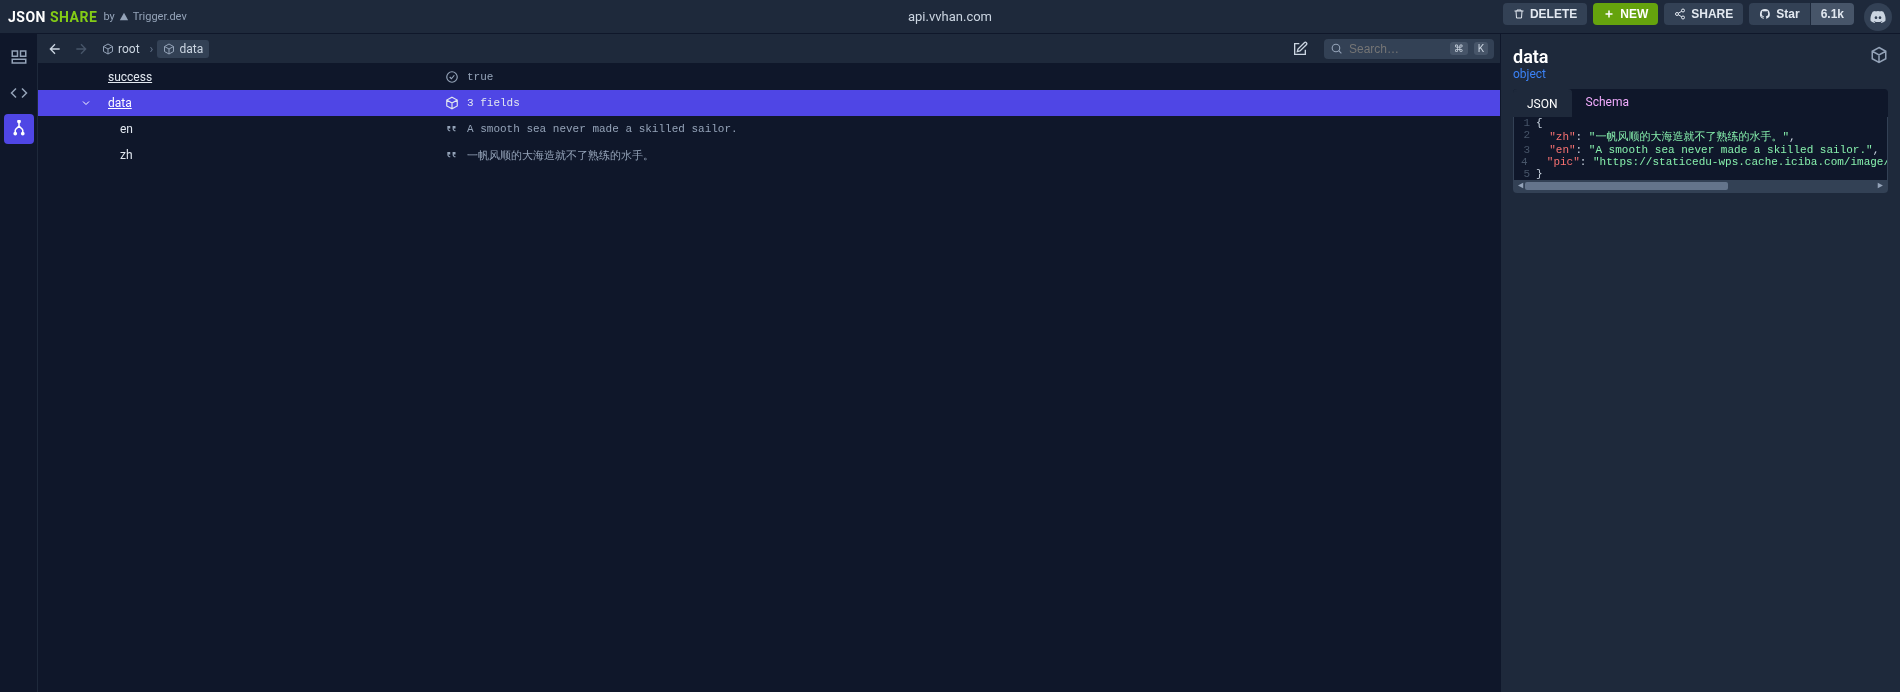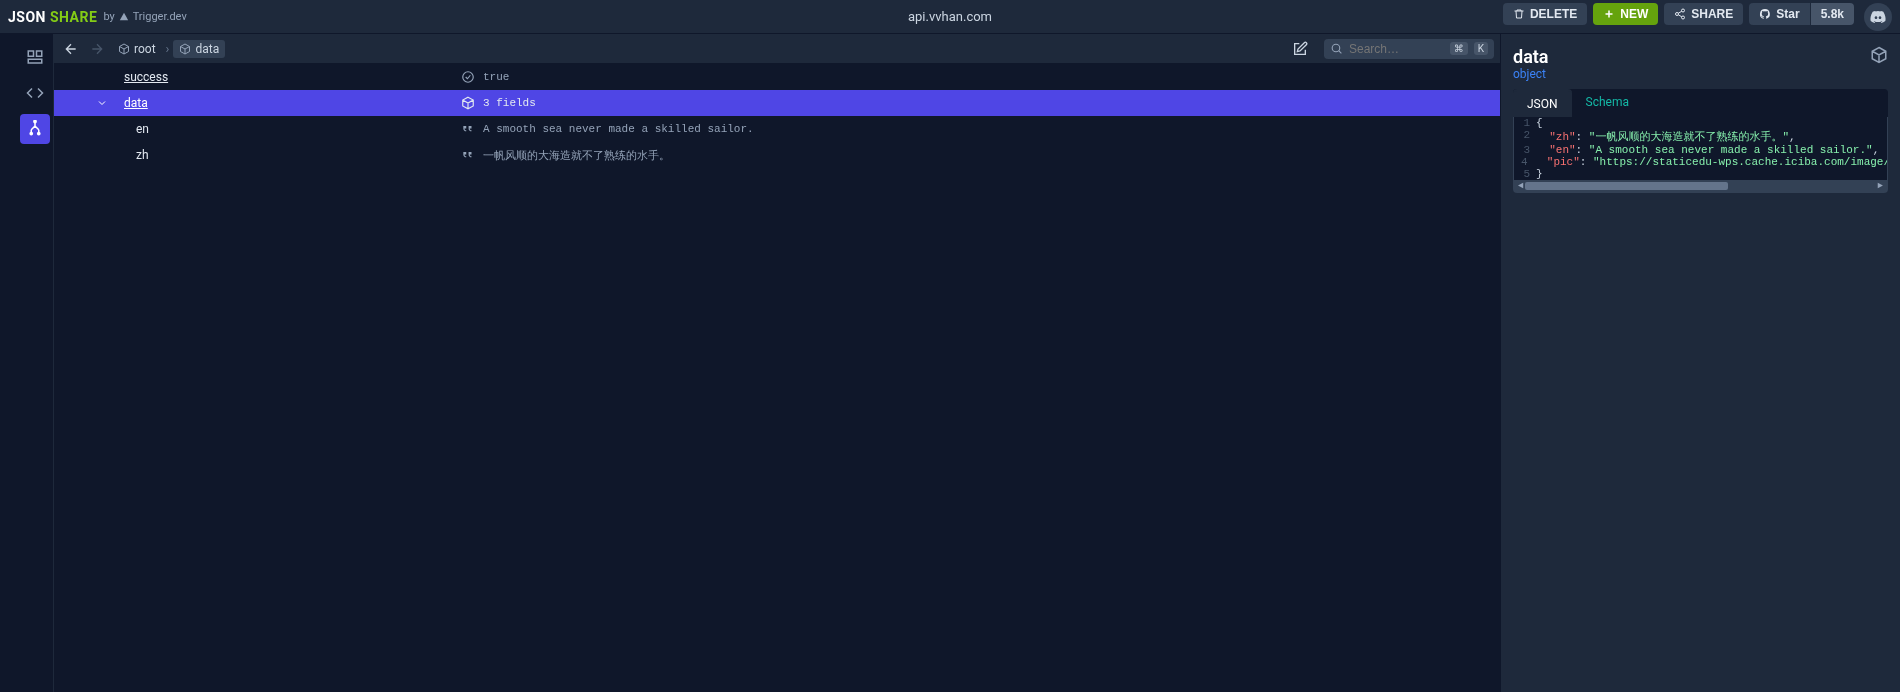--- a/index.html
+++ b/index.html
@@ -29,21 +29,21 @@
 .topbar-right { margin-left: auto; display: flex; align-items: flex-start; gap: 6px; }
 .btn { display: flex; align-items: center; gap: 5px; padding: 4px 10px; border-radius: 4px; font-size: 12px; font-weight: 600; cursor: pointer; border: none; }
 .btn-gray { background: #334155; color: #e2e8f0; }
 .btn-green { background: #65a30d; color: #fff; }
 .btn-dark { background: #334155; color: #e2e8f0; }
 .gh-group { display: flex; }
 .gh-group .btn:first-child { border-radius: 4px 0 0 4px; }
 .gh-group .btn:last-child { border-radius: 0 4px 4px 0; margin-left: 1px; background: #475569; }
 .discord { width: 28px; height: 28px; background: #334155; border-radius: 14px; display:flex; align-items:center; justify-content:center; margin-left:4px;}
 
-.main-wrap { display: flex; height: calc(100% - 34px); padding-left: 16px; }
+.main-wrap { display: flex; height: calc(100% - 34px); }
 .sidebar-left {
   width: 38px;
   background: #0f172a;
   border-right: 1px solid #1e293b;
   display: flex;
   flex-direction: column;
   align-items: center;
   padding-top: 8px;
   gap: 6px;
 }
@@ -82,21 +82,21 @@
   background: #1e293b;
   border-left: 1px solid #0f172a;
   display: flex;
   flex-direction: column;
   padding: 12px;
 }
 .rp-head { display:flex; align-items:flex-start; justify-content:space-between; margin-bottom:8px;}
 .rp-title { font-size: 18px; font-weight: 600; color: #fff; }
 .rp-sub { font-size: 12px; color: #3b82f6; }
 .tabs { display: flex; background: #0f172a; border-radius: 4px 4px 0 0; }
-.tab { padding: 6px 14px; font-size: 12px; color: #14b8a6; cursor: pointer; }
+.tab { padding: 6px 14px; font-size: 12px; color: #f0abfc; cursor: pointer; }
 .tab.active { background: #1e293b; color: #fff; border-top: 2px solid #1e293b; border-radius: 4px 4px 0 0; }
 .code-area { background: #0f172a; border: 1px solid #334155; border-top:none; border-radius: 0 0 4px 4px; font-family: "Courier New", monospace; font-size: 11px; }
 .code-line { display: flex; }
 .gutter { width: 22px; text-align: right; padding-right: 6px; color: #475569; user-select:none; }
 .code { white-space: pre; color: #cbd5e1; overflow: hidden; }
 .k-key { color: #f87171; }
 .k-str { color: #86efac; }
 .k-punc { color: #cbd5e1; }
 .hscroll { height: 12px; background: #334155; display:flex; align-items:center; padding: 0 2px; margin-top:0px;}
 .hscroll .thumb { height: 8px; background: #64748b; border-radius: 2px; width: 55%; }
@@ -142,21 +142,21 @@
       <span>SHARE</span>
     </button>
     <div class="gh-group">
       <button class="btn btn-dark">
         <svg width="12" height="12" viewBox="0 0 24 24" fill="currentColor">
             <path d="M12 2a10 10 0 00-3.2 19.5c.5.1.7-.2.7-.5v-1.8c-2.8.6-3.4-1.3-3.4-1.3-.5-1.1-1.1-1.4-1.1-1.4-.9-.6.1-.6.1-.6 1 .1 1.5 1 1.5 1 .9 1.5 2.3 1.1 2.9.8.1-.6.3-1.1.6-1.3-2.2-.3-4.6-1.1-4.6-5a3.9 3.9 0 011-2.7c-.1-.3-.5-1.3.1-2.7 0 0 .8-.3 2.8 1a9.6 9.6 0 015 0c2-1.3 2.8-1 2.8-1 .6 1.4.2 2.4.1 2.7a3.9 3.9 0 011 2.7c0 3.9-2.4 4.7-4.6 5 .4.3.7.9.7 1.8v2.7c0 .3.2.6.7.5A10 10 0 0012 2z"></path>
           </svg>
         <span>Star</span>
       </button>
       <button class="btn btn-dark">
-        <span>5.8k</span>
+        <span>6.1k</span>
       </button>
     </div>
     <div class="discord">
       <svg width="16" height="16" viewBox="0 0 24 24" fill="#cbd5e1">
           <path d="M20 4a18 18 0 00-4-1l-.3.6a15 15 0 00-7.4 0L8 3a18 18 0 00-4 1C1 9 0 14 1 18c2 1.5 4 2.5 6 3l.8-1.3c-.8-.3-1.5-.7-2.2-1.1l.5-.4c3.8 1.8 8 1.8 11.8 0l.5.4c-.7.4-1.4.8-2.2 1.1L17 21c2-.5 4-1.5 6-3 1-4 0-9-3-14zM9 15c-1 0-2-1-2-2s1-2 2-2 2 1 2 2-1 2-2 2zm6 0c-1 0-2-1-2-2s1-2 2-2 2 1 2 2-1 2-2 2z"></path>
         </svg>
     </div>
   </div>
 </div>
 

